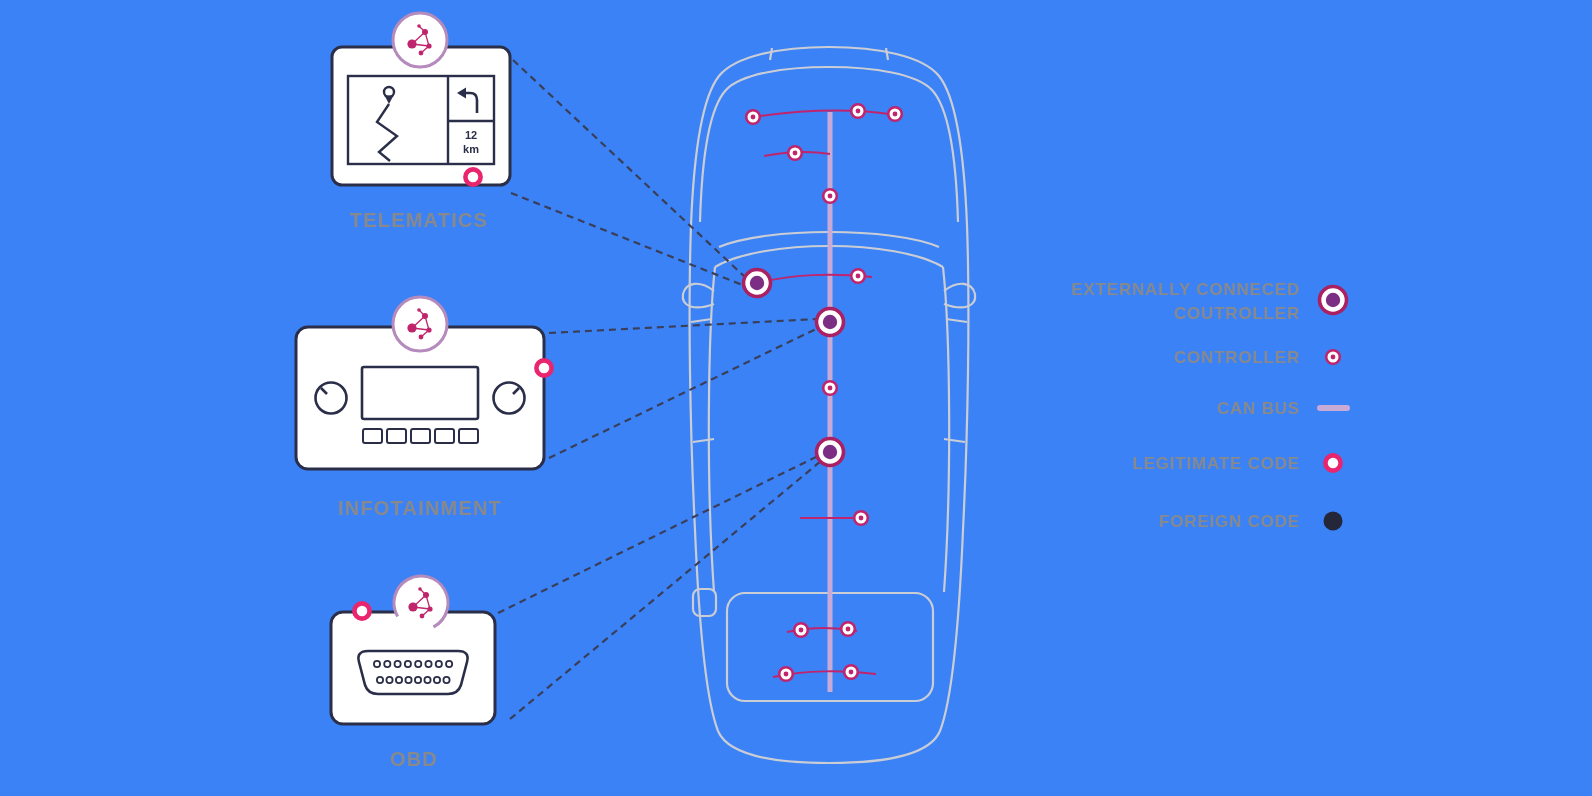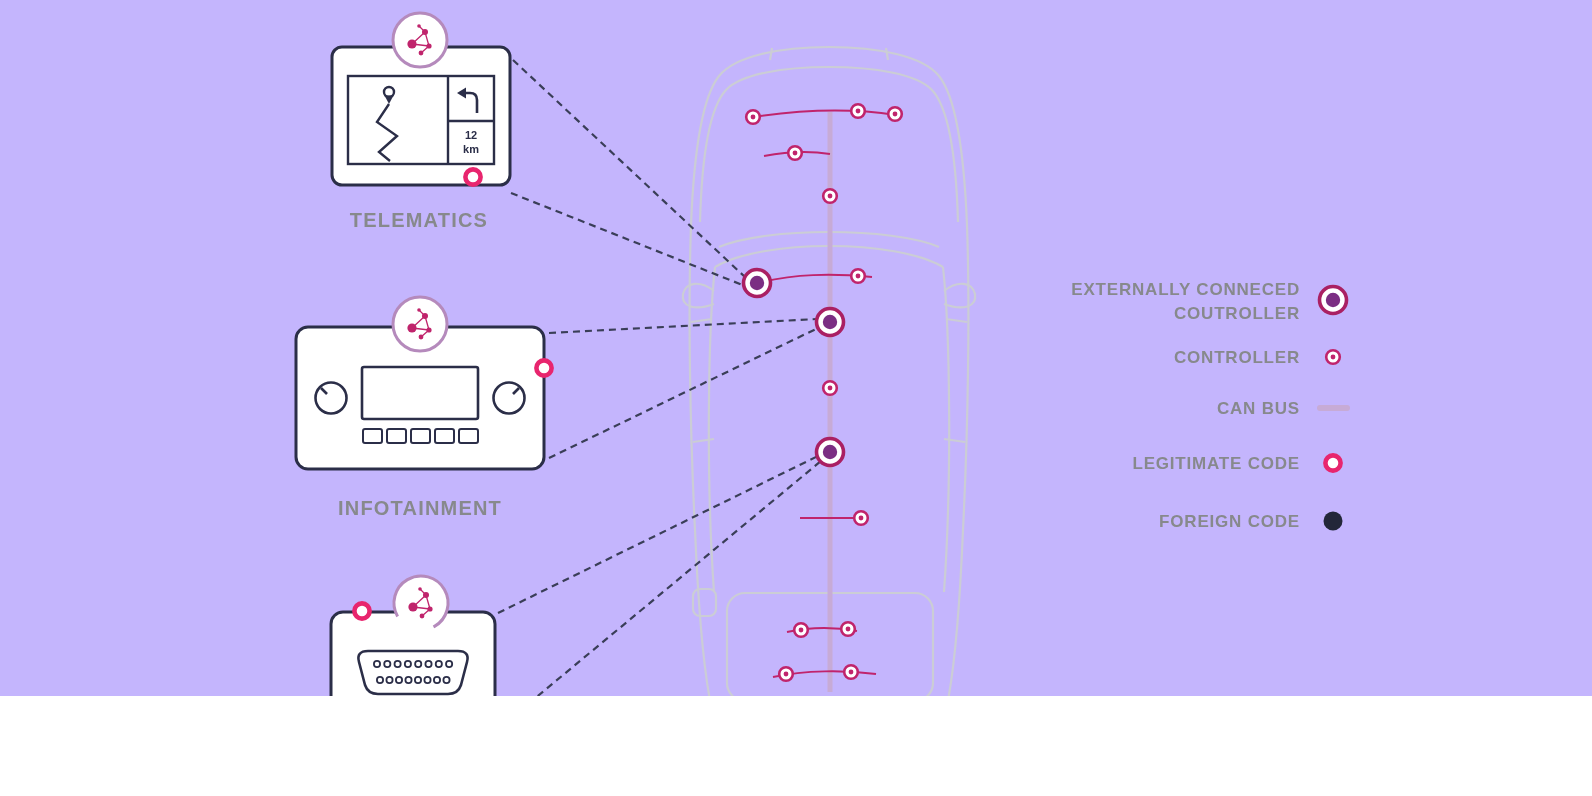--- a/index.html
+++ b/index.html
@@ -1,16 +1,16 @@
 <!DOCTYPE html>
 <html><head>
 <meta charset="utf-8">
 <style>
   html,body{margin:0;padding:0;background:#ffffff;}
-  .canvas{position:relative;width:1592px;height:696px;overflow:hidden;background:#c4b5fd;}
+  .canvas{position:relative;width:1592px;height:796px;overflow:hidden;background:#3b82f6;}
   svg text{font-family:"Liberation Sans","DejaVu Sans",sans-serif;}
   .device-label{fill:#87898c;font-size:20px;font-weight:bold;letter-spacing:1.2px;}
   .legend-label{fill:#87898c;font-size:17px;font-weight:bold;letter-spacing:0.8px;}
   .screen-text{fill:#2b2e48;font-size:11px;font-weight:bold;}
   .navy{stroke:#2b2e48;fill:none;}
 </style>
 </head>
 <body>
 
 <div class="canvas">

